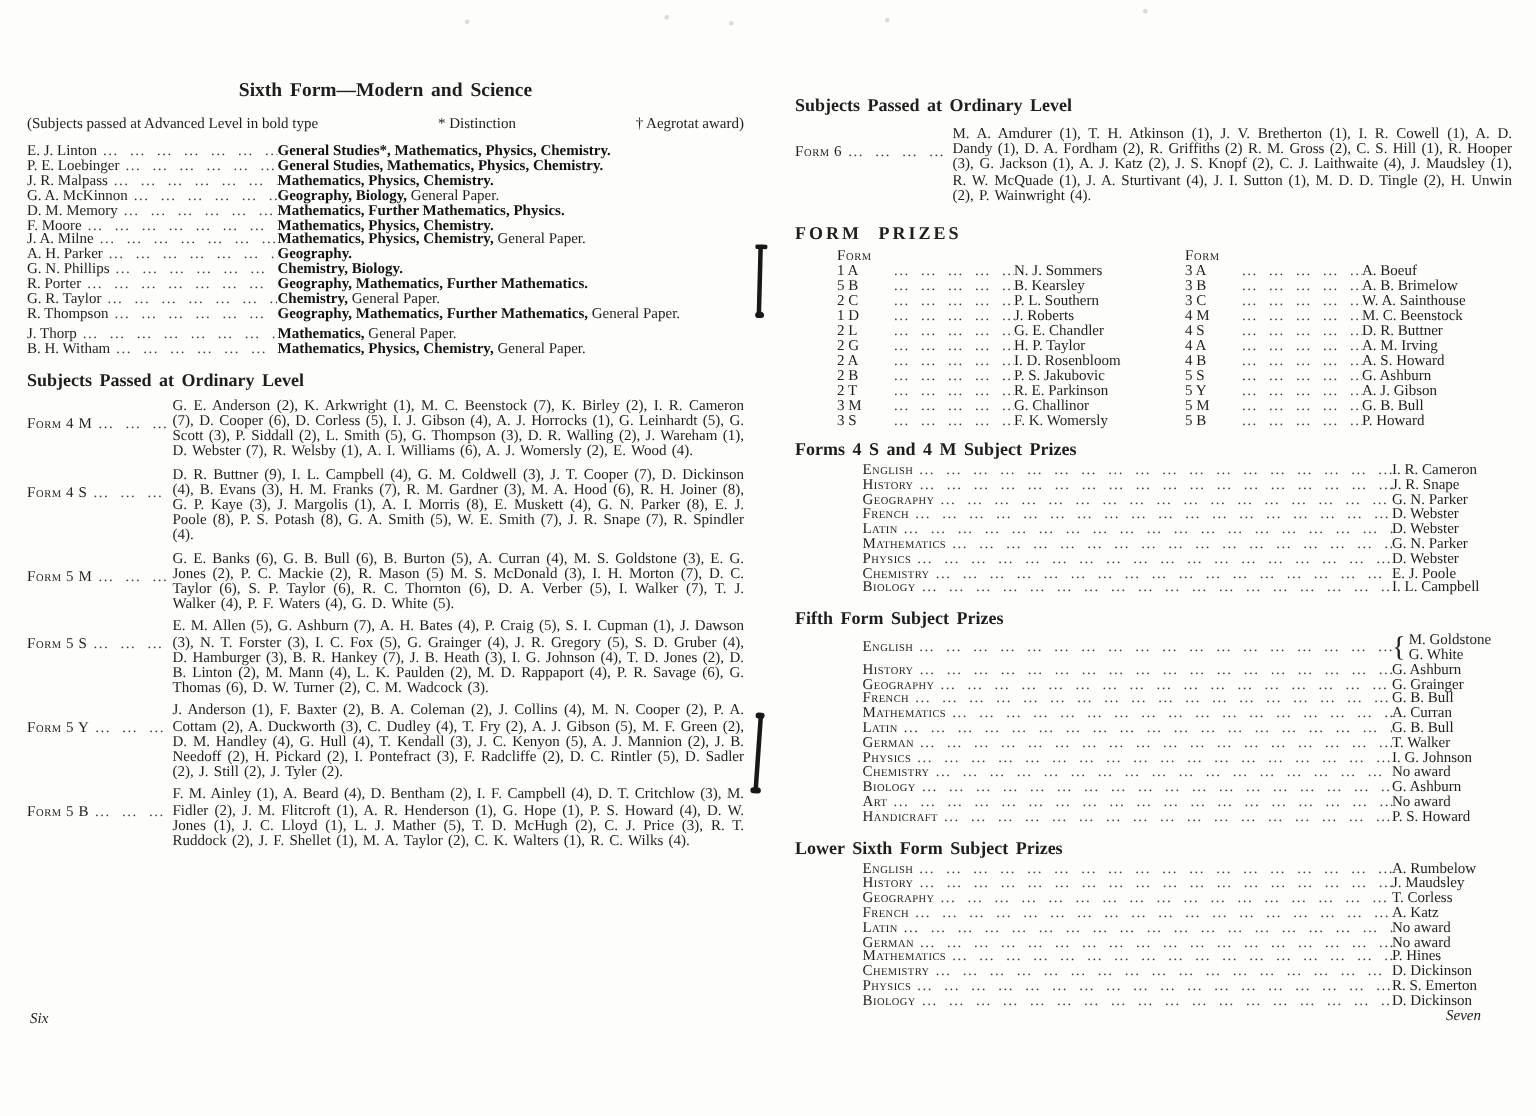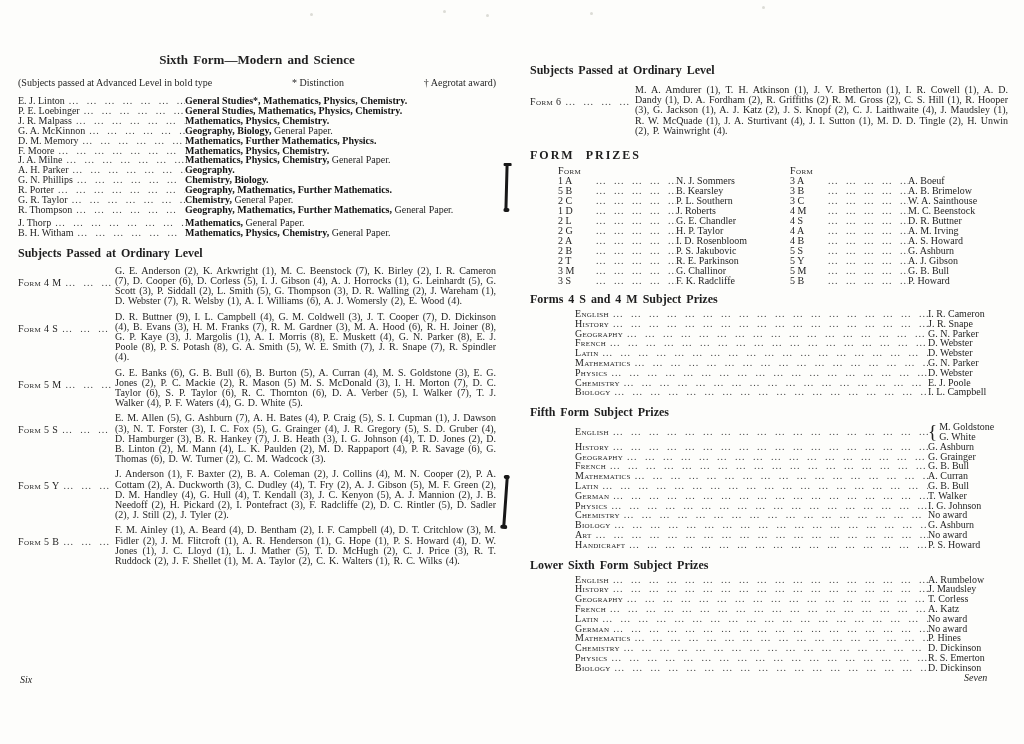--- a/index.html
+++ b/index.html
@@ -295,21 +295,21 @@
             <span class="pn">R. E. Parkinson</span>
           </div>
           <div class="prize-row">
             <span class="pf">3 M</span>
             <span class="leader">... ... ... ... ... ... ... ... ... ... ... ... ... ... ... ... ... ... ... ... ... ... ... ... ... ... ... ... ... ... </span>
             <span class="pn">G. Challinor</span>
           </div>
           <div class="prize-row">
             <span class="pf">3 S</span>
             <span class="leader">... ... ... ... ... ... ... ... ... ... ... ... ... ... ... ... ... ... ... ... ... ... ... ... ... ... ... ... ... ... </span>
-            <span class="pn">F. K. Radcliffe</span>
+            <span class="pn">F. K. Womersly</span>
           </div>
         </div>
     </div>
     <div class="prizes-col">
       <div class="col-header">Form</div>
       <div id="prizes-right-rows">
           <div class="prize-row">
             <span class="pf">3 A</span>
             <span class="leader">... ... ... ... ... ... ... ... ... ... ... ... ... ... ... ... ... ... ... ... ... ... ... ... ... ... ... ... ... ... </span>
             <span class="pn">A. Boeuf</span>

